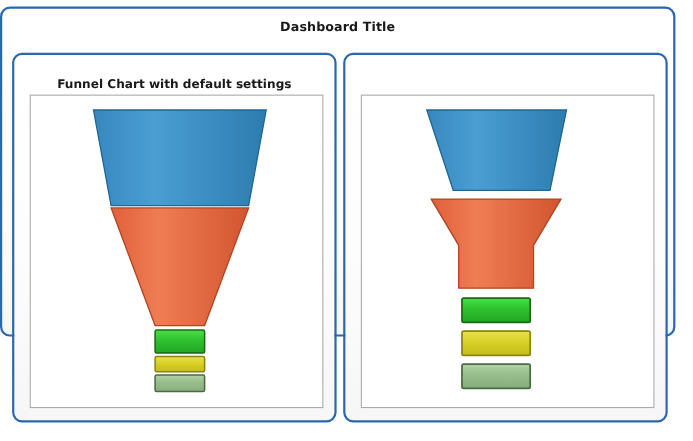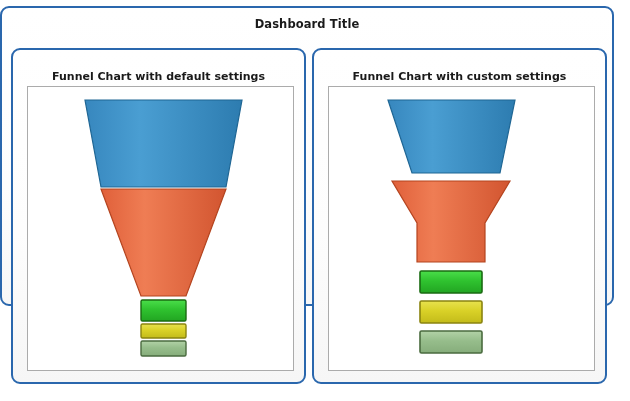--- a/index.html
+++ b/index.html
@@ -127,21 +127,20 @@
         <rect x="113" y="213" width="45" height="21" rx="1.5" fill="url(#ggreenL)" stroke="#1a6b12" stroke-width="1.4"></rect>
 
         <rect x="113" y="237" width="45" height="14" rx="1.5" fill="url(#gyellowL)" stroke="#8a8410" stroke-width="1.4"></rect>
 
         <rect x="113" y="254" width="45" height="15" rx="1.5" fill="url(#gsageL)" stroke="#4a6b3f" stroke-width="1.4"></rect>
       </svg>
     </div>
   </div>
 
   <div class="panel right">
-    <div class="panel-title">Funnel Chart with custom settings</div>
 
     <div class="chart-area">
       <svg class="funnel-svg" viewBox="0 0 265 283" preserveAspectRatio="none">
         <defs>
           <linearGradient id="gblueR" x1="0" y1="0" x2="1" y2="0">
             <stop offset="0%" stop-color="#3787be"></stop>
             <stop offset="35%" stop-color="#4a9ed2"></stop>
             <stop offset="100%" stop-color="#2d7cb0"></stop>
           </linearGradient>
           <linearGradient id="gorangeR" x1="0" y1="0" x2="1" y2="0">

